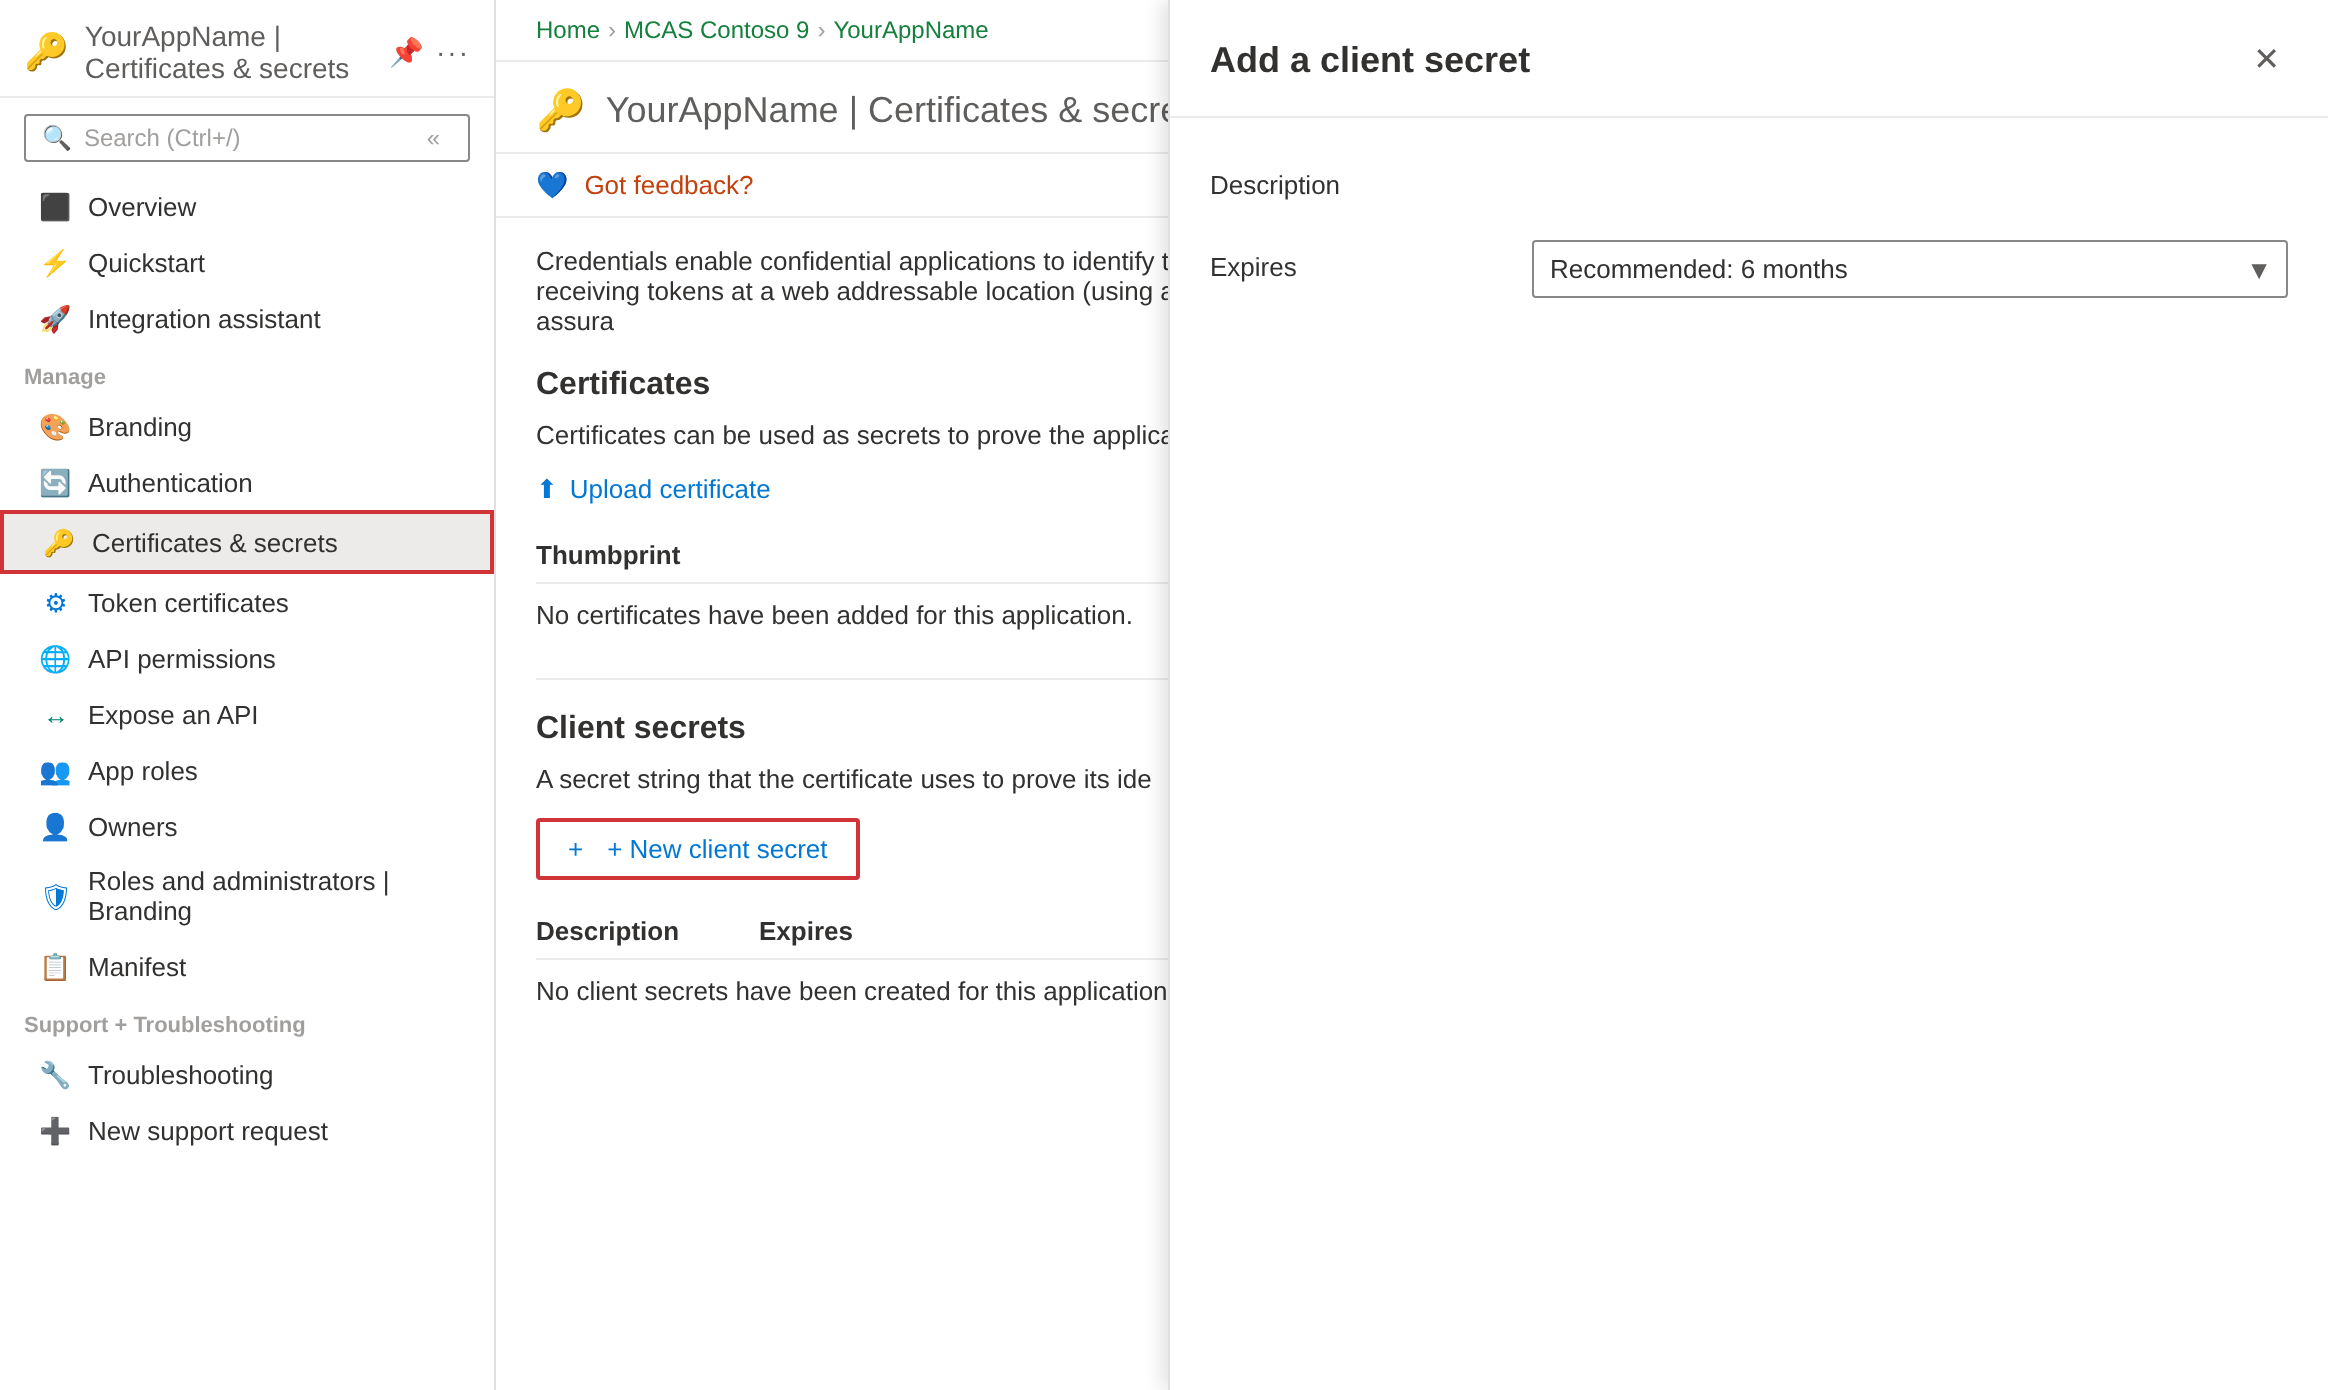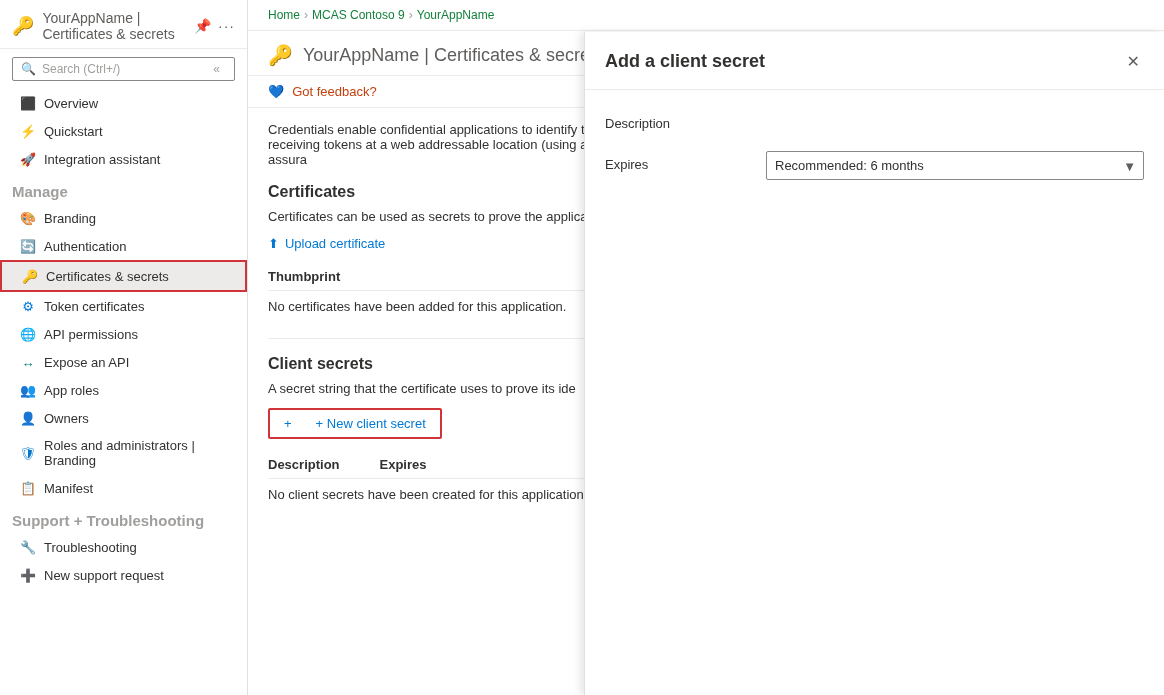--- a/index.html
+++ b/index.html
@@ -74,21 +74,21 @@
       padding: 6px 12px 6px 20px;
       cursor: pointer;
       color: #323130;
       font-size: 13px;
       border-radius: 0;
     }
     .nav-item.active { background: #edebe9; font-weight: 500; }
 
     .nav-section-label {
       padding: 10px 12px 4px 12px;
-      font-size: 15px;
+      font-size: 11px;
       font-weight: 700;
       color: #a19f9d;
       text-transform: none;
       letter-spacing: 0;
     }
 
     .nav-icon { width: 16px; height: 16px; display: flex; align-items: center; justify-content: center; font-size: 13px; flex-shrink: 0; }
 
     
     .main-content {
@@ -214,21 +214,20 @@
     .panel-overlay {
       position: absolute;
       top: 0; right: 0; bottom: 0;
       width: 580px;
       background: #fff;
       border-left: 1px solid #e0e0e0;
       box-shadow: -4px 0 8px rgba(0,0,0,0.1);
       display: flex;
       flex-direction: column;
       z-index: 10;
-      margin-top: 32px;
     }
 
     .panel-header {
       display: flex;
       align-items: center;
       justify-content: space-between;
       padding: 16px 20px 14px 20px;
       border-bottom: 1px solid #edebe9;
     }
 
@@ -458,21 +457,21 @@
 
     <p class="empty-text">No certificates have been added for this application.</p>
 
     <hr class="divider">
 
     <div class="section-title">Client secrets</div>
     <p class="section-sub">A secret string that the certificate uses to prove its ide</p>
 
     <button class="new-secret-btn highlighted-border">
       <span>+</span>
-      <span style="margin-left:18px;">+ New client secret</span>
+      <span style="margin-left:6px;">+ New client secret</span>
     </button>
 
     <div class="table-header">
       <span>Description</span>
       <span>Expires</span>
     </div>
 
     <p class="empty-text">No client secrets have been created for this application</p>
   </div>
 

